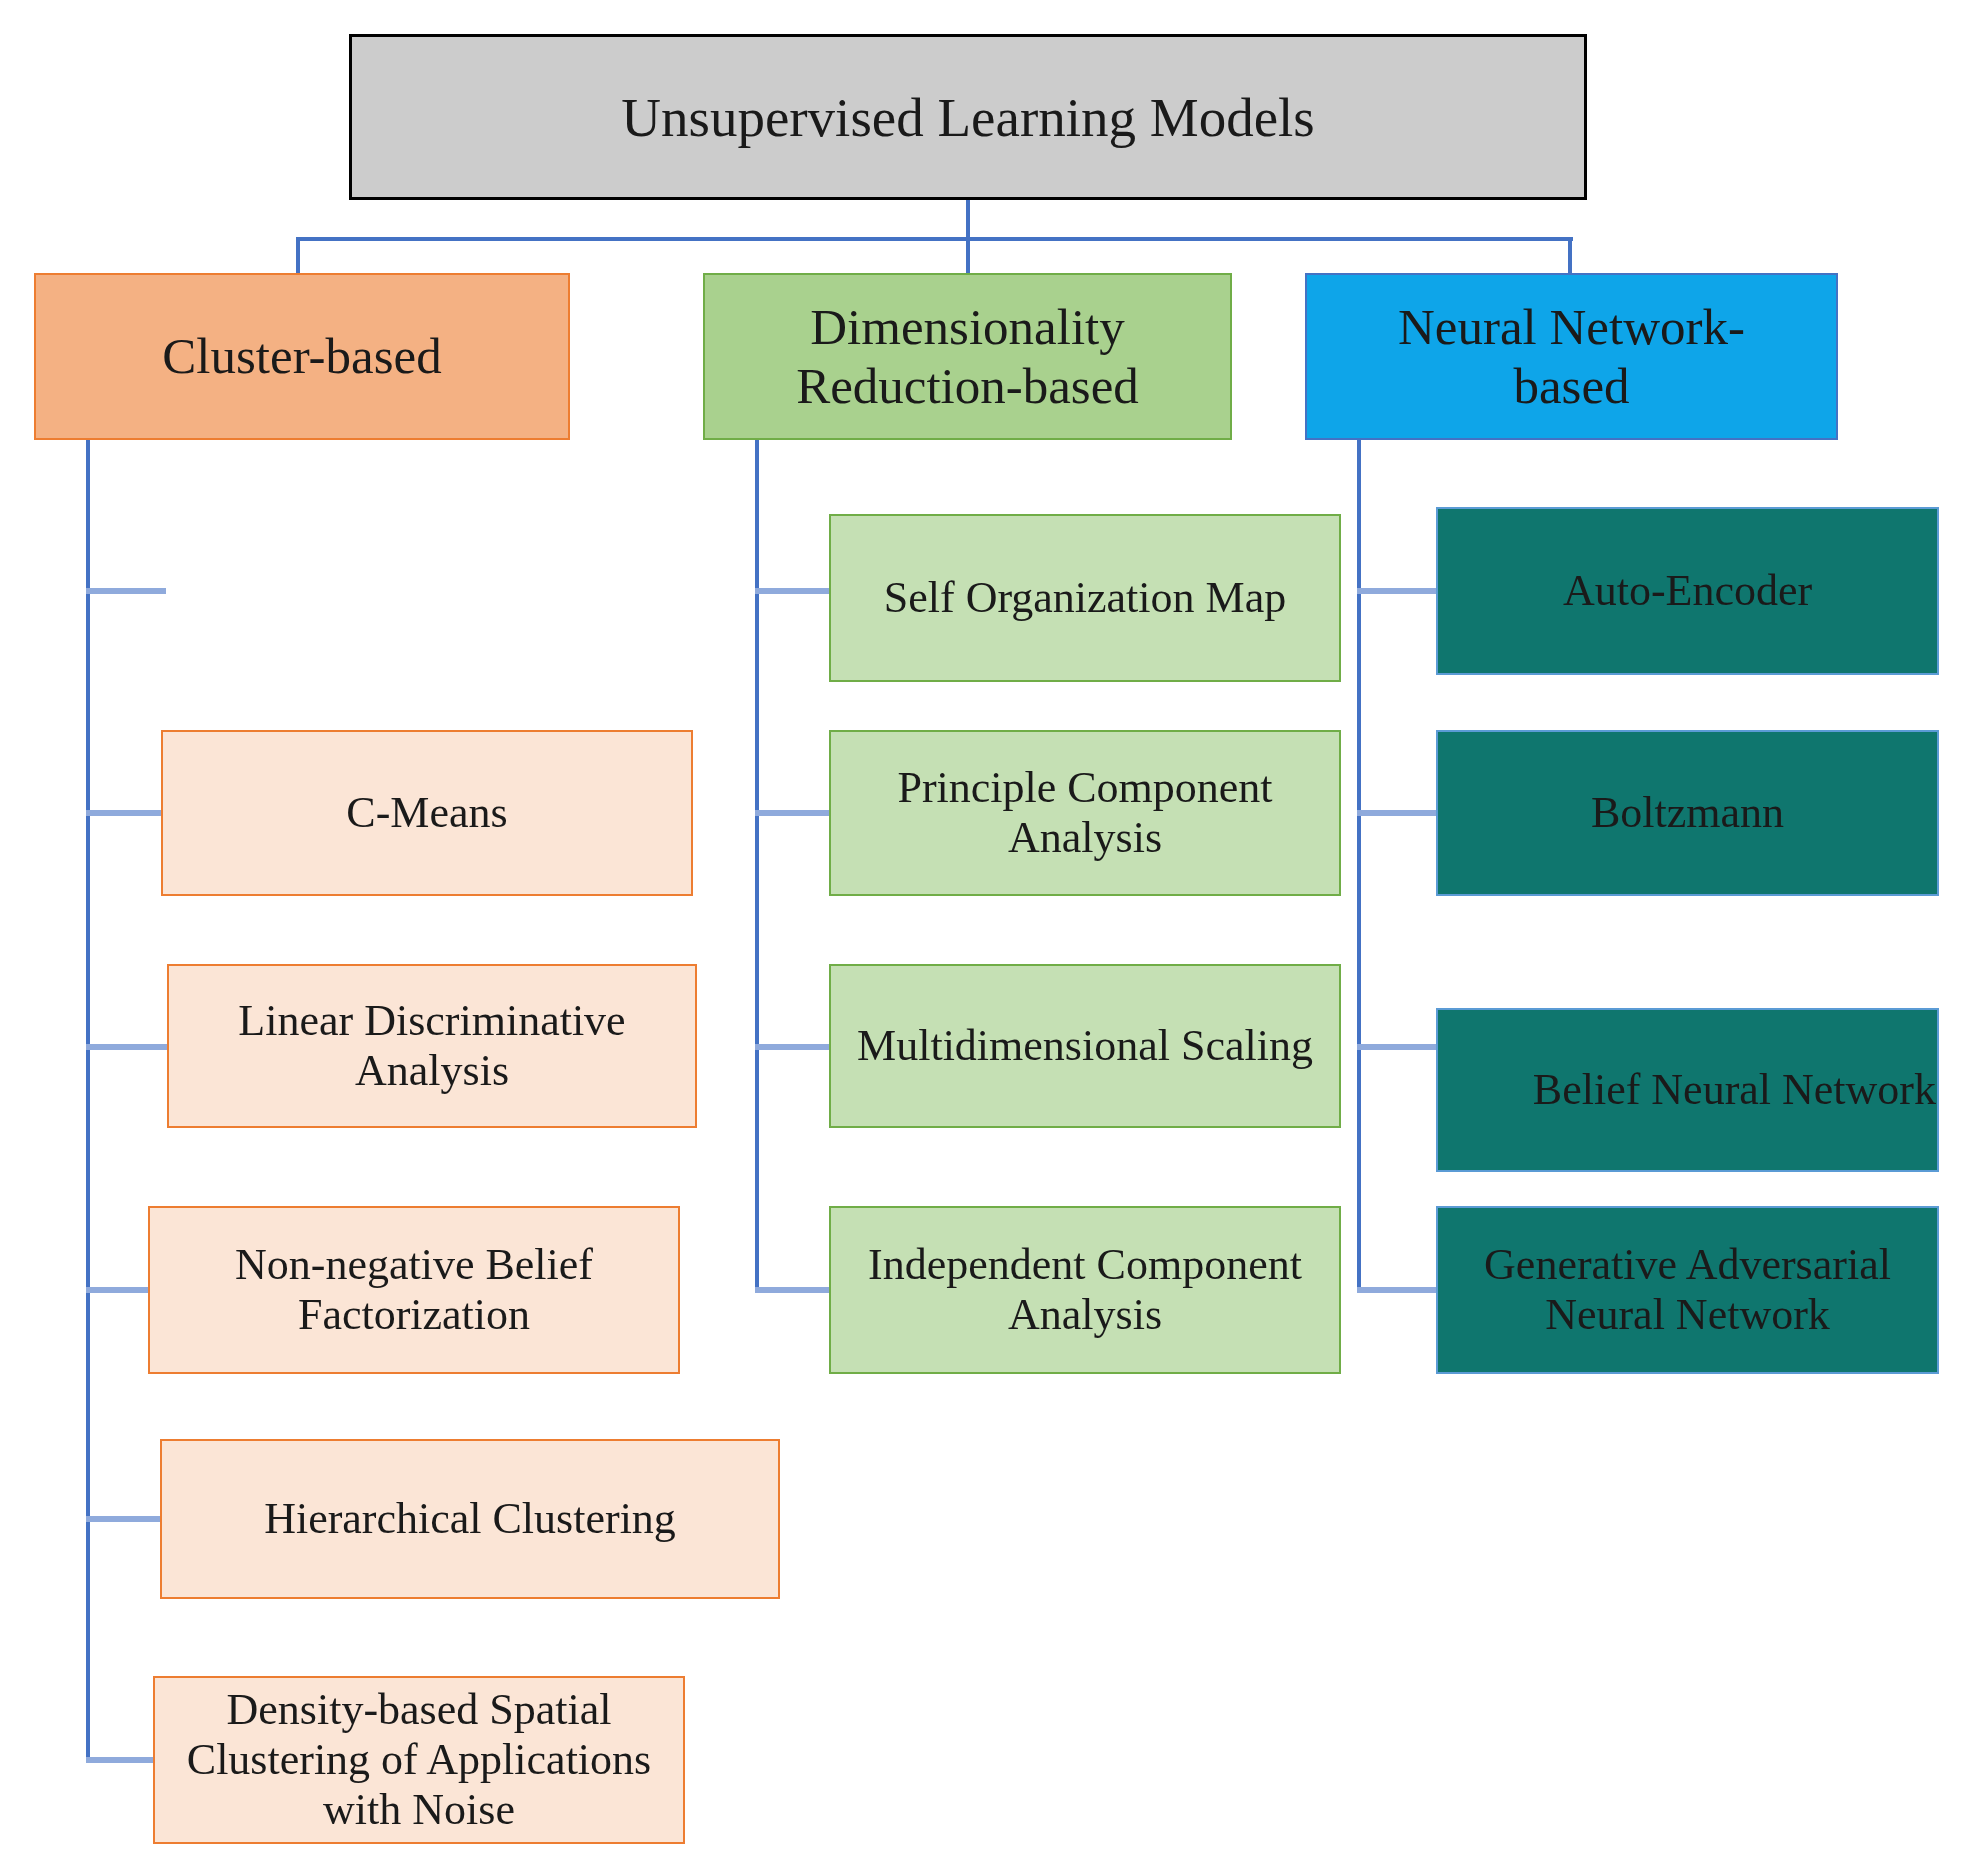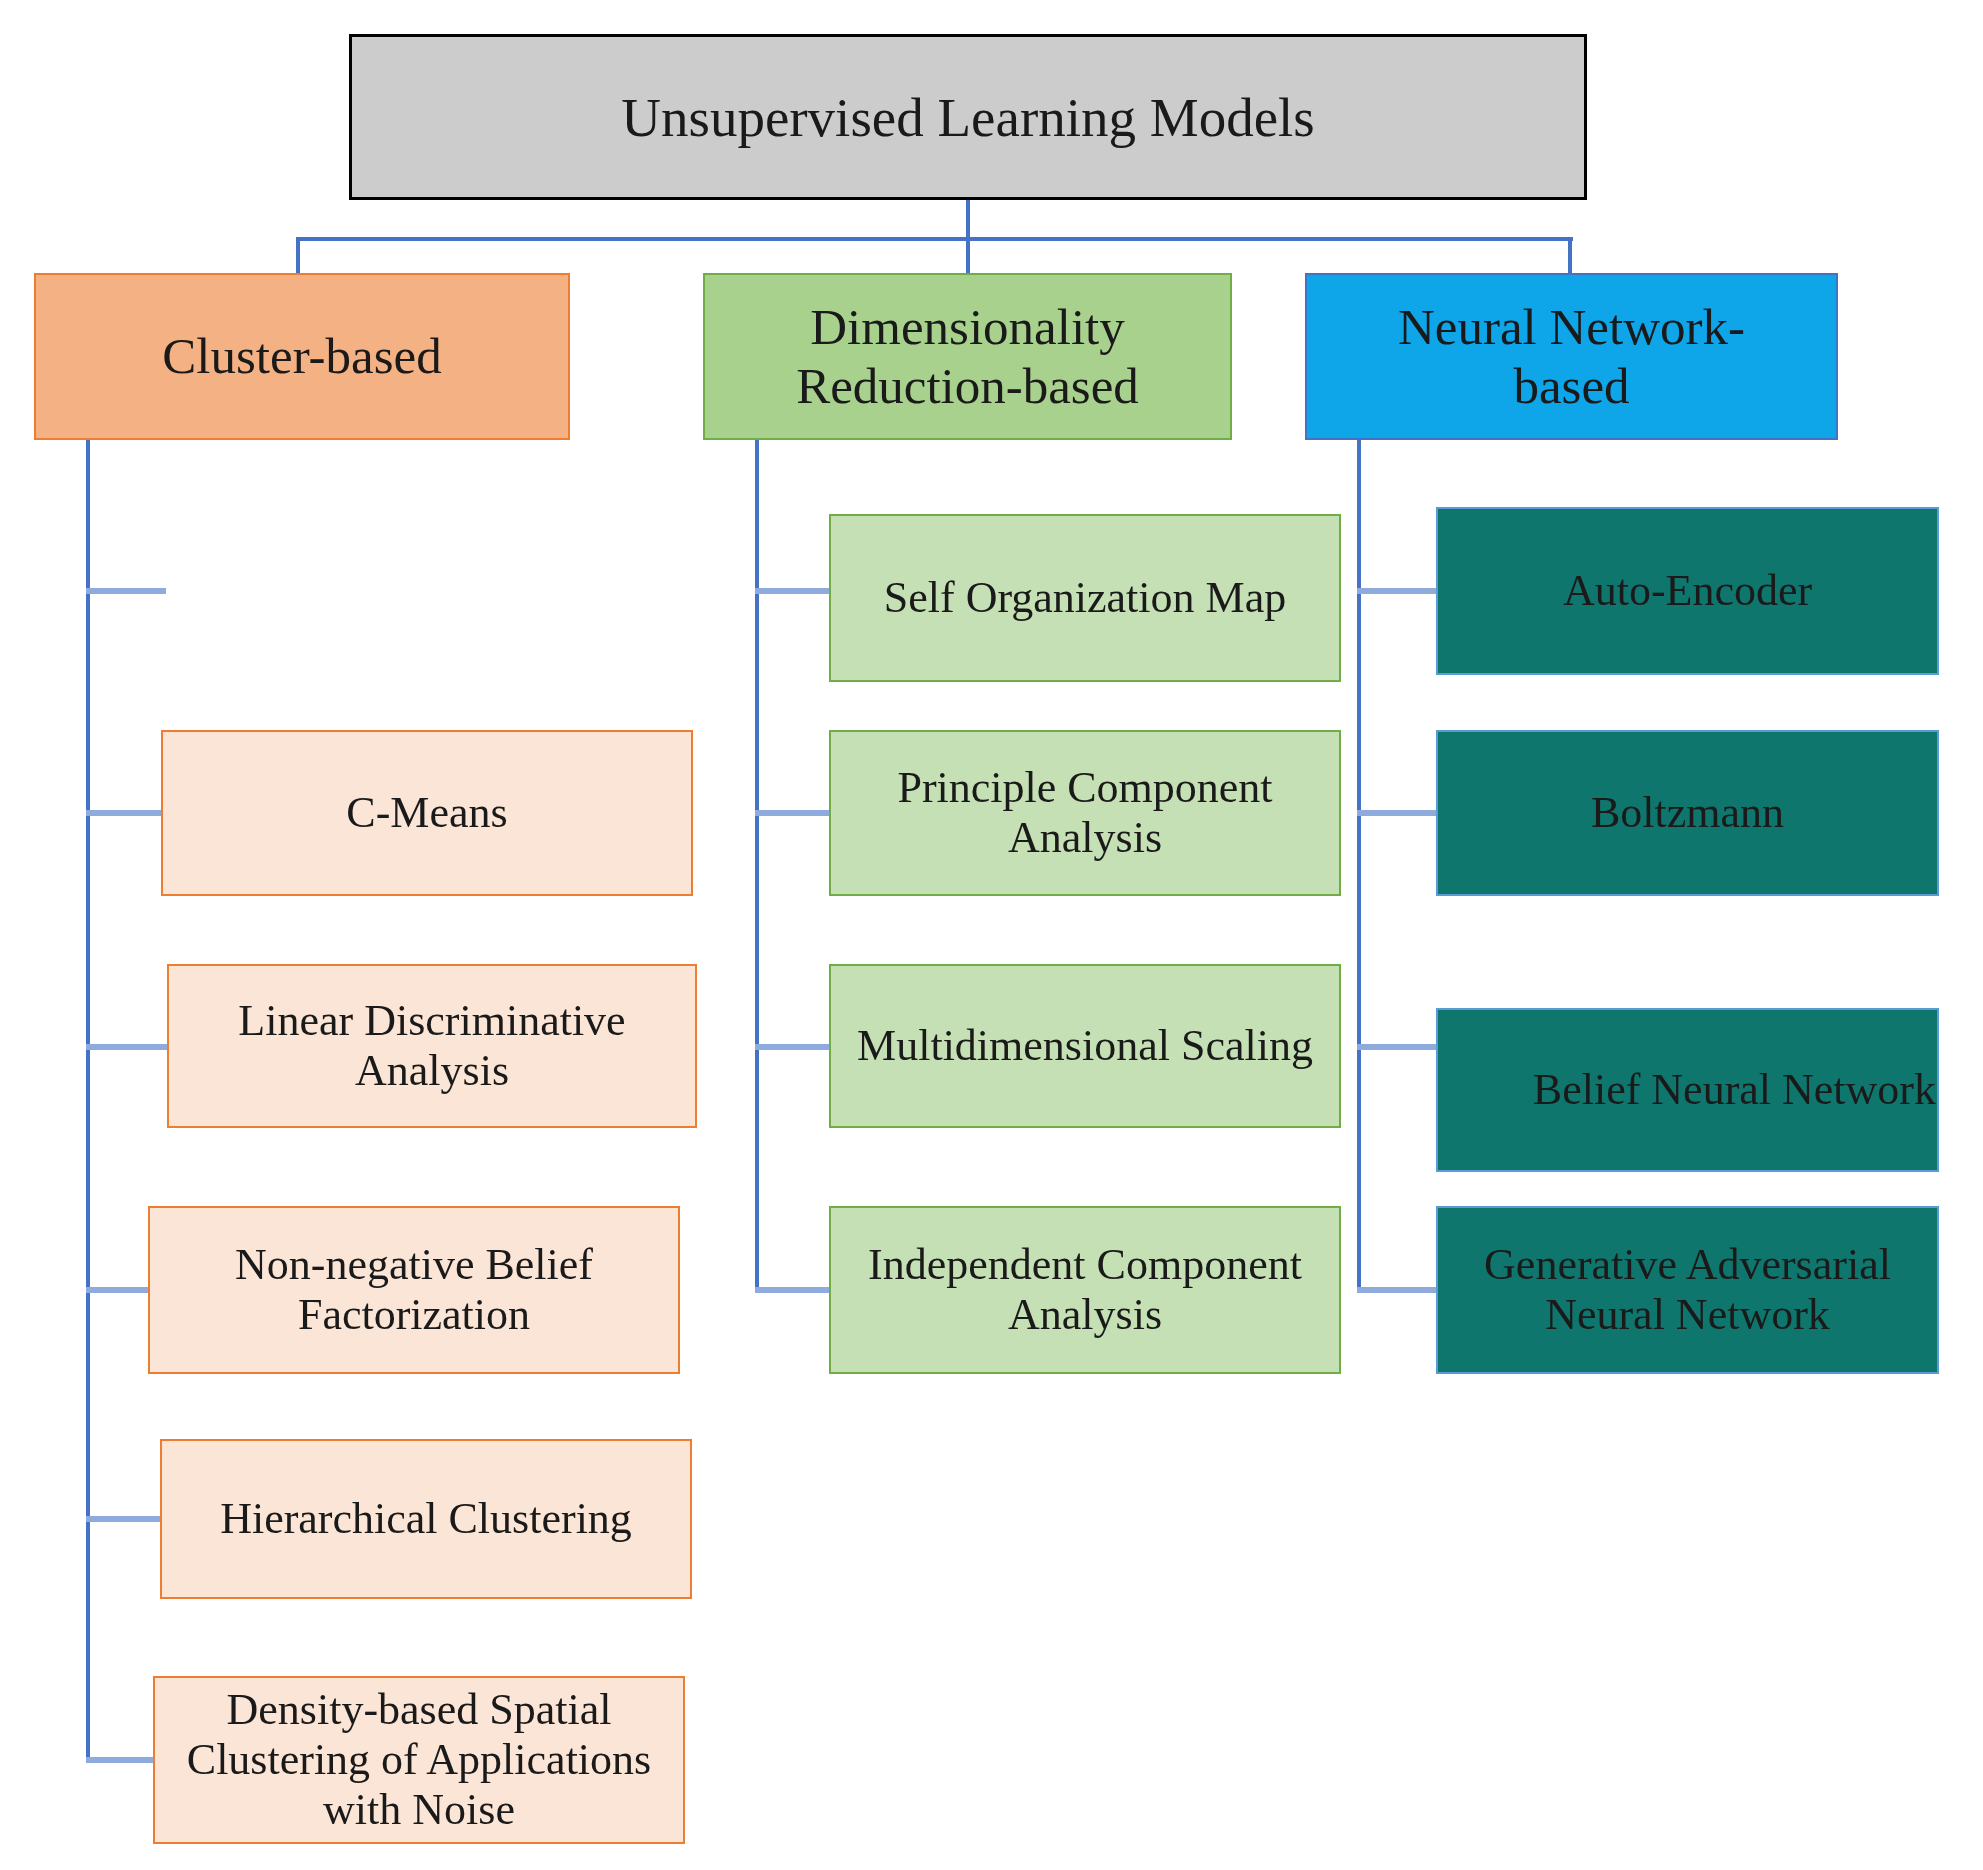--- a/index.html
+++ b/index.html
@@ -89,21 +89,21 @@
 
   <div class="node leaf leaf-cluster" style="left:161px; top:730px; width:532px; height:166px;">
     <span class="txt">C-Means</span>
   </div>
   <div class="node leaf leaf-cluster" style="left:167px; top:964px; width:530px; height:164px;">
     <span class="txt">Linear Discriminative Analysis</span>
   </div>
   <div class="node leaf leaf-cluster" style="left:148px; top:1206px; width:532px; height:168px;">
     <span class="txt">Non-negative Belief Factorization</span>
   </div>
-  <div class="node leaf leaf-cluster" style="left:160px; top:1439px; width:532px; height:160px;">
+  <div class="node leaf leaf-cluster" style="left:160px; top:1439px; width:620px; height:160px;">
     <span class="txt">Hierarchical Clustering</span>
   </div>
   <div class="node leaf leaf-cluster" style="left:153px; top:1676px; width:532px; height:168px;">
     <span class="txt">Density-based Spatial Clustering of Applications with Noise</span>
   </div>
 
   <div class="node leaf leaf-dimred" style="left:829px; top:507px; width:512px; height:168px;margin-top:7px;">
     <span class="txt">Self Organization Map</span>
   </div>
   <div class="node leaf leaf-dimred" style="left:829px; top:730px; width:512px; height:166px;">

